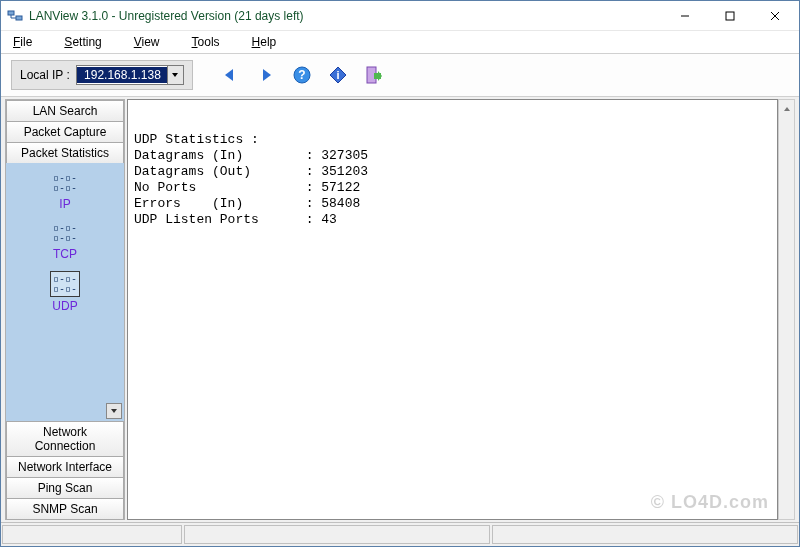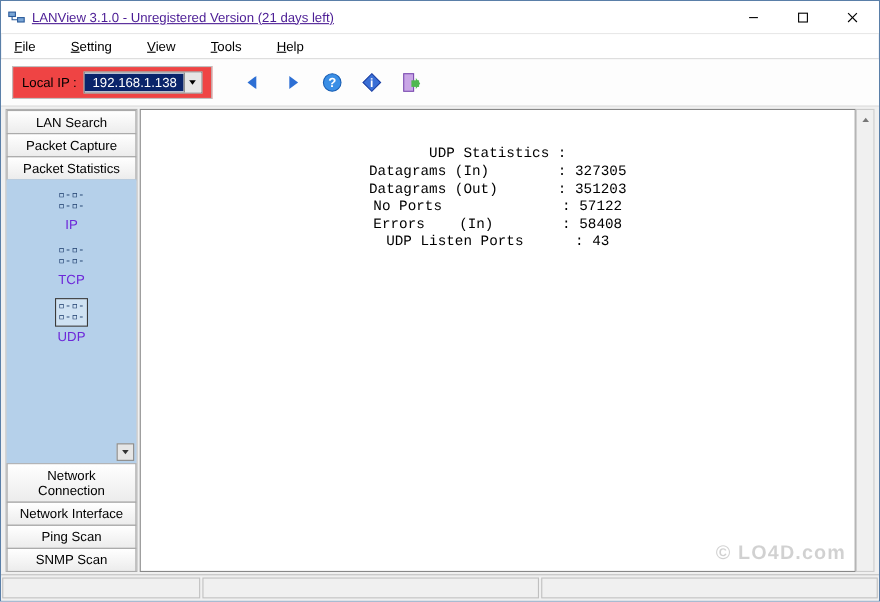--- a/index.html
+++ b/index.html
@@ -23,21 +23,21 @@
   display: flex;
   align-items: center;
   padding: 0 2px 0 6px;
   background: #fff;
   border-bottom: 1px solid #e8e8e8;
 }
 .titlebar .app-icon {
   width: 16px; height: 16px; margin-right: 6px;
   display:flex;align-items:center;justify-content:center;
 }
-.titlebar .title { flex: 1; font-size: 12px; color:#4c1d95;text-decoration:underline; }
+.titlebar .title { flex: 1; font-size: 12px; color:#14532d; }
 .win-controls { display:flex; }
 .win-btn {
   width: 45px; height: 28px;
   display:flex;align-items:center;justify-content:center;
   color:#333; font-size:10px;
 }
 
 .menubar {
   display:flex; gap:20px; padding: 2px 6px;
   border-bottom:1px solid #d0d0d0;
@@ -53,21 +53,21 @@
   display:flex; align-items:center;
   padding: 6px 10px;
   border-bottom:1px solid #d0d0d0;
   gap: 6px;
   background:#fdfdfd;
 }
 .toolbar .inner {
   border:1px solid #c0c0c0;
   padding:4px 8px;
   display:flex;align-items:center;gap:6px;
-  background:#ef4444;
+  background:#e5e5e5;
 }
 .combo {
   display:flex; align-items:center;
   border:1px solid #7a7a7a;
   height:20px;
   background:#fff;
 }
 .combo .value {
   background:#0a246a; color:#fff;
   padding: 1px 6px;
@@ -155,21 +155,20 @@
   position:relative;
 }
 .vscroll .arrow {
   height:17px; display:flex;align-items:center;justify-content:center;
   color:#666; font-size:10px;
 }
 .statline {
   font-family:"Courier New", monospace;
   font-size:13px;
   line-height:16px;
-  text-align:center;
 }
 
 .statusbar {
   height:24px;
   border-top:1px solid #c0c0c0;
   display:flex;
   background:#f0f0f0;
 }
 .status-cell {
   flex:1;

